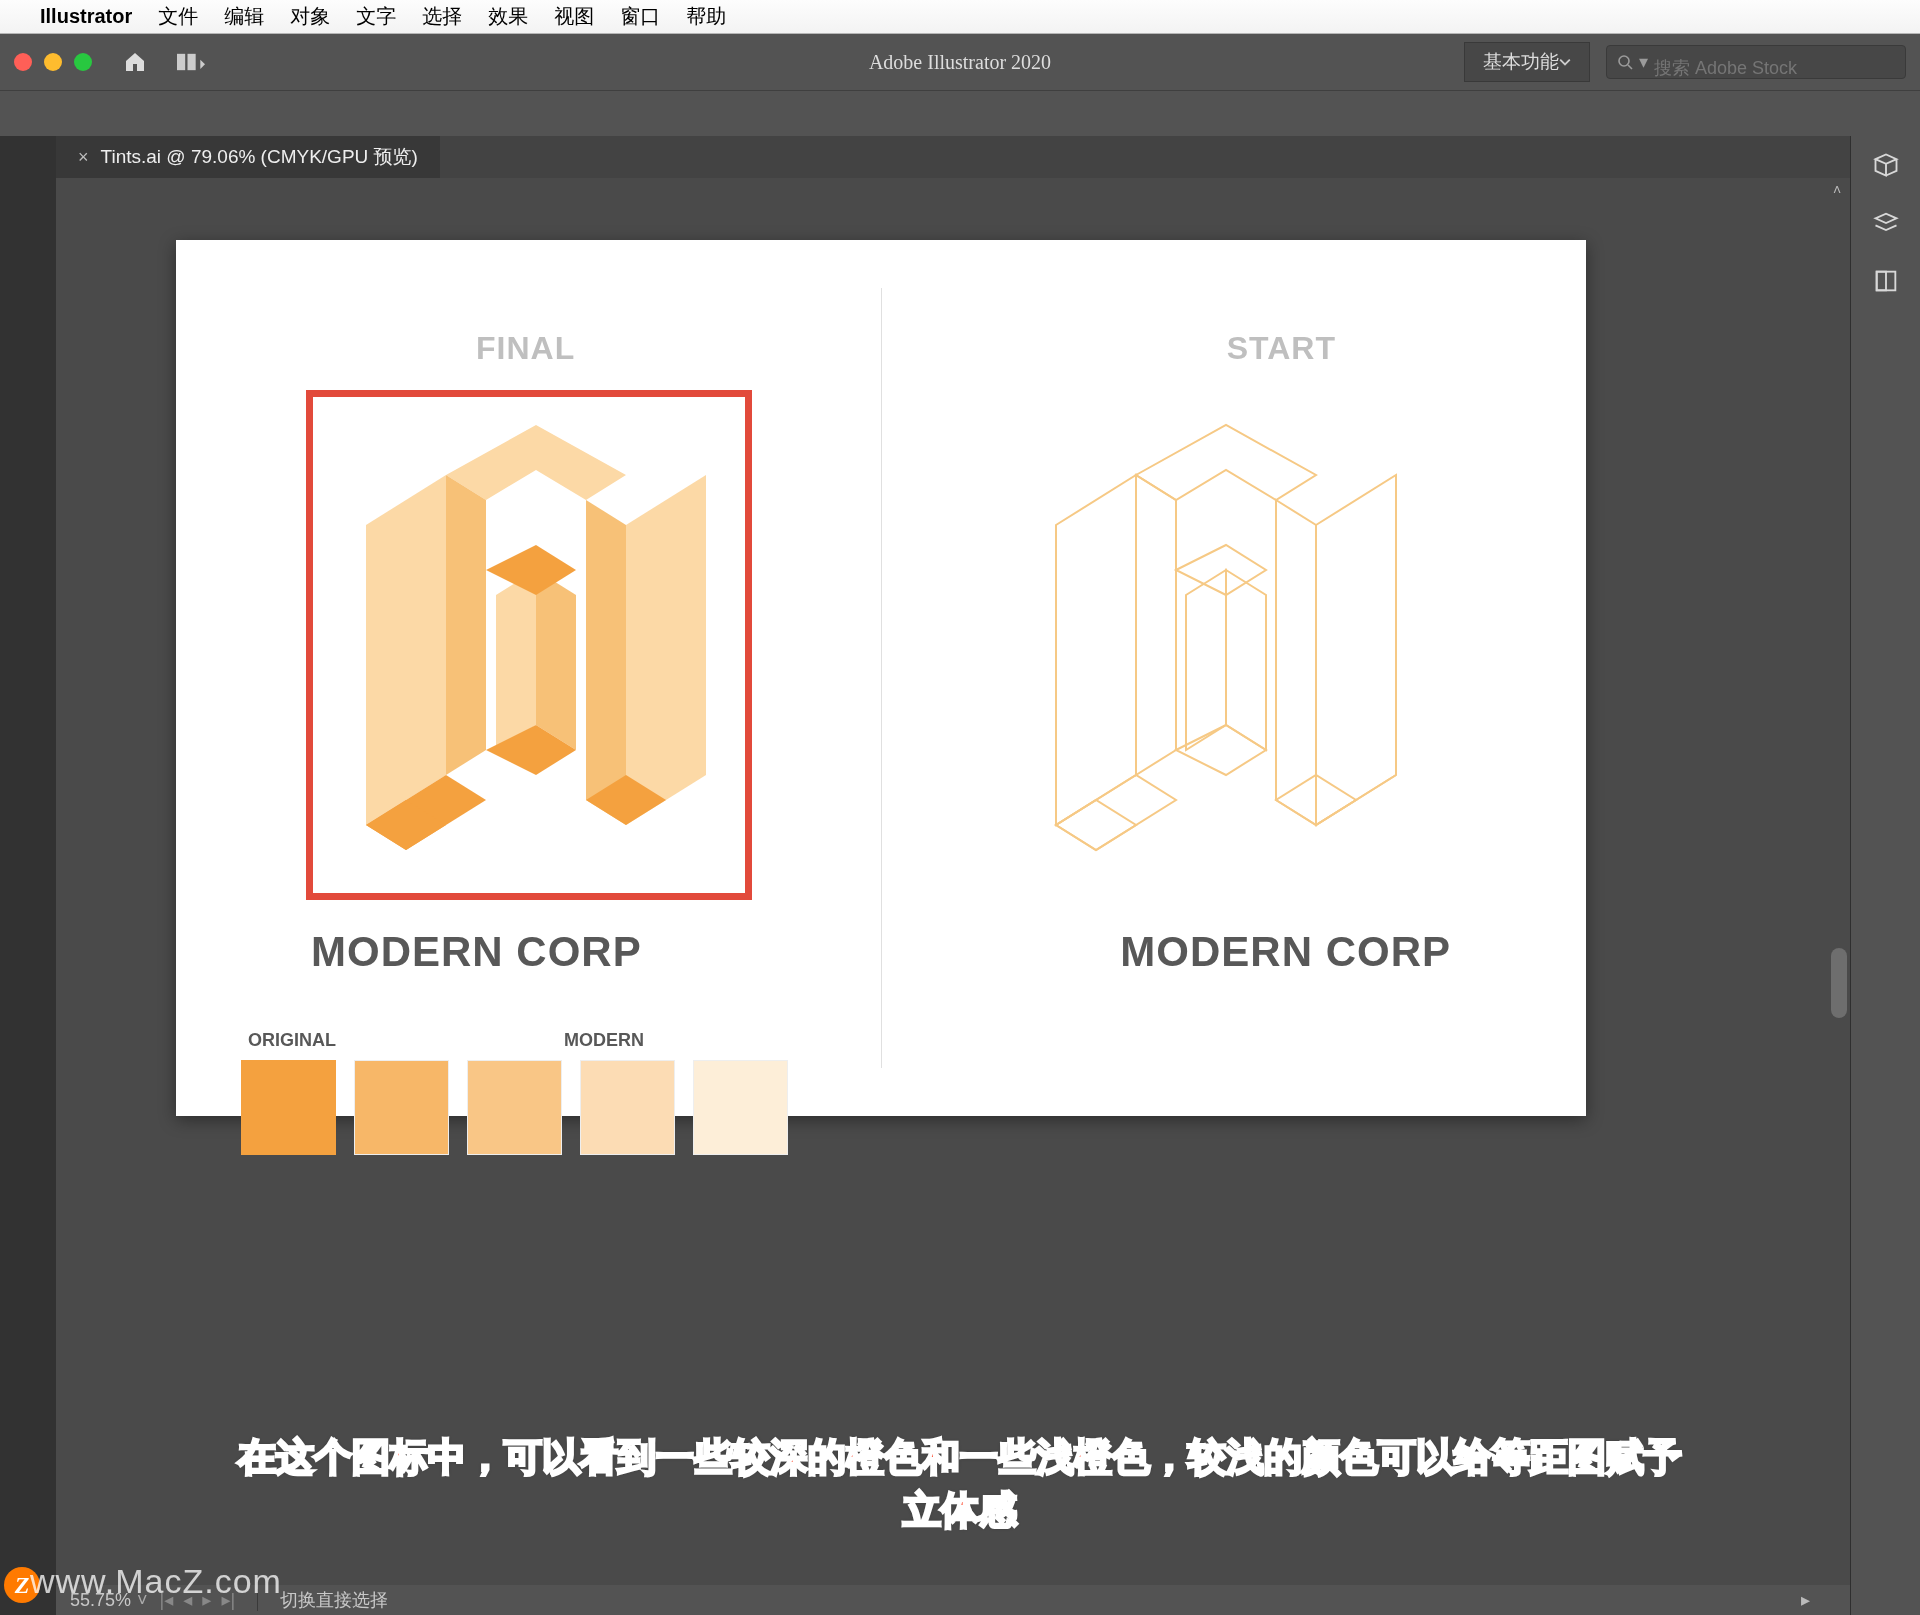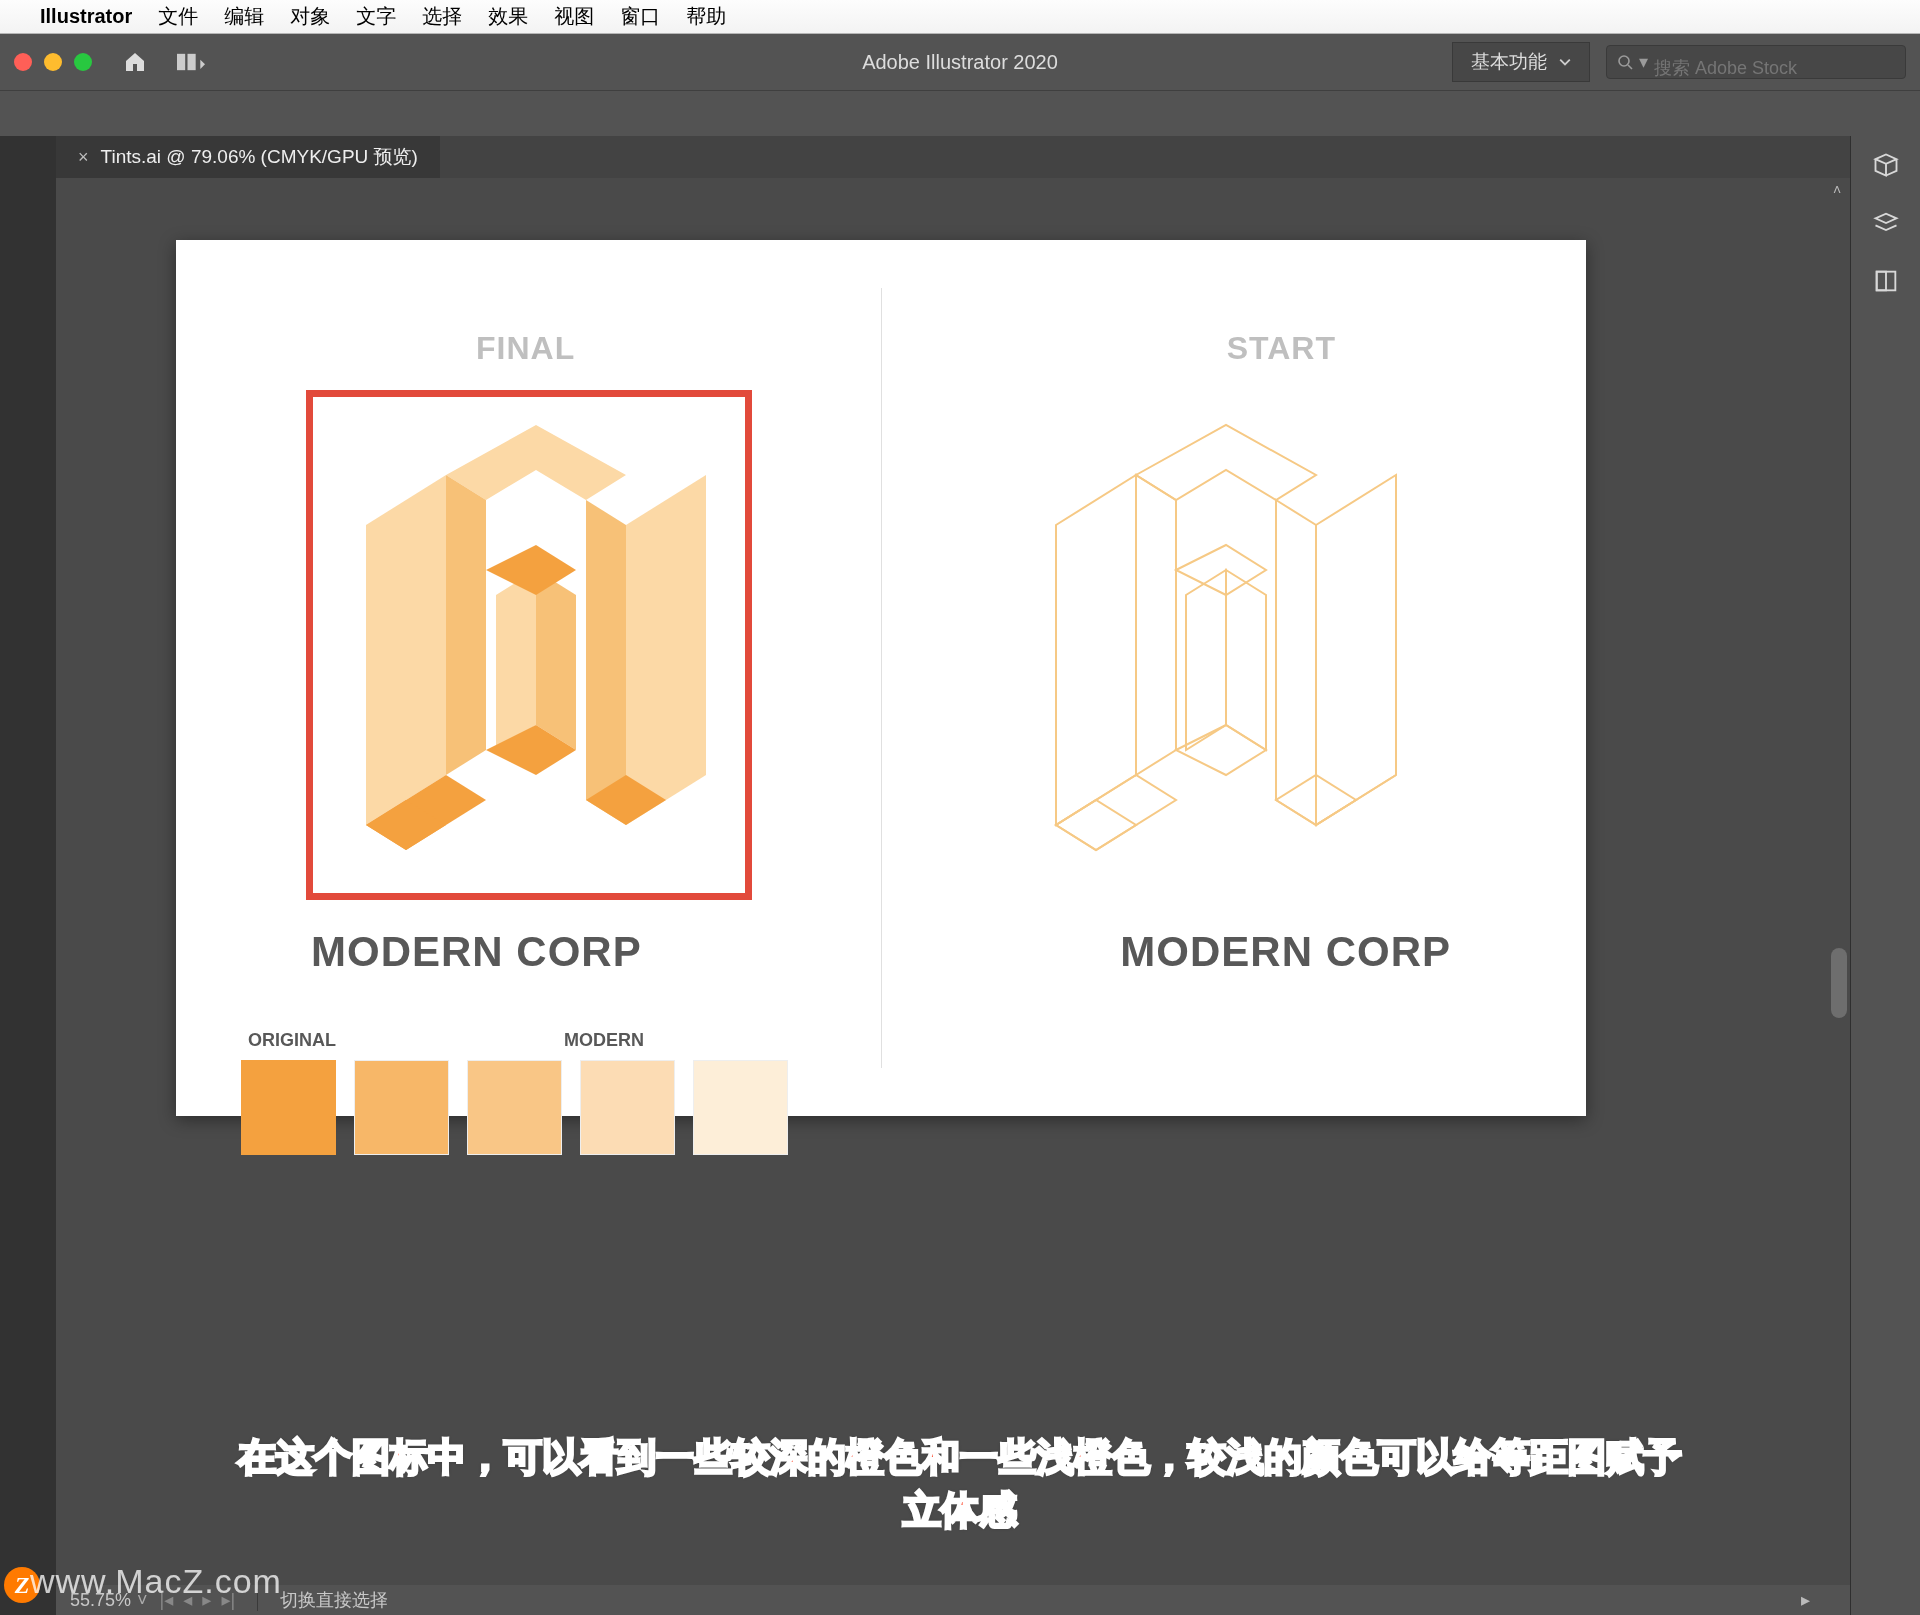--- a/index.html
+++ b/index.html
@@ -11,22 +11,22 @@
 .mac-menubar .app { font-weight: 700; }
 .menu-item { cursor: default; }
 
 
 .app-chrome { height: 56px; background: #535353; display: flex; align-items: center; padding-left: 14px; position: relative; }
 .traffic { display: flex; gap: 12px; }
 .traffic span { width: 18px; height: 18px; border-radius: 50%; display: block; }
 .tr-red { background: #ff5f57; } .tr-yel { background: #febc2e; } .tr-grn { background: #28c840; }
 .home-btn { width: 42px; height: 34px; margin-left: 22px; display: flex; align-items: center; justify-content: center; }
 .layout-btn { width: 50px; height: 34px; margin-left: 10px; display: flex; align-items: center; justify-content: center; color: #ccc; }
-.app-title { position: absolute; left: 50%; transform: translateX(-50%); color: #ddd; font-size: 20px; }
-.workspace { position: absolute; right: 330px; color: #ddd; font-size: 19px; display: flex; align-items: center; gap: 12px; background: #474747; padding: 6px 18px; border: 1px solid #393939; border-radius: 0; }
+.app-title { position: absolute; left: 50%; transform: translateX(-50%); color: #ddd; font-size: 20px; font-family: Liberation Serif, serif; }
+.workspace { position: absolute; right: 330px; color: #ddd; font-size: 19px; display: flex; align-items: center; gap: 0; background: #474747; padding: 6px 18px; border: 1px solid #393939; border-radius: 0; }
 .workspace svg { width: 12px; height: 12px; }
 .search-stock { position: absolute; right: 14px; width: 300px; height: 34px; background: #474747; border: 1px solid #3a3a3a; border-radius: 4px; display: flex; align-items: center; padding: 0 10px; color: #9b9b9b; font-size: 18px; gap: 6px; }
 .search-stock input { background: transparent; border: none; outline: none; color: #ddd; flex: 1; font-size: 18px; margin-top: 13px; }
 
 
 .control-bar { height: 46px; background: #535353; display: flex; align-items: center; padding-left: 20px; color: #8e8e8e; font-size: 19px; border-top: 1px solid #3f3f3f; }
 
 
 .app-body { position: absolute; top: 136px; left: 0; right: 0; bottom: 0; display: flex; background: #323232; }
 .doc-area { flex: 1; display: flex; flex-direction: column; }

